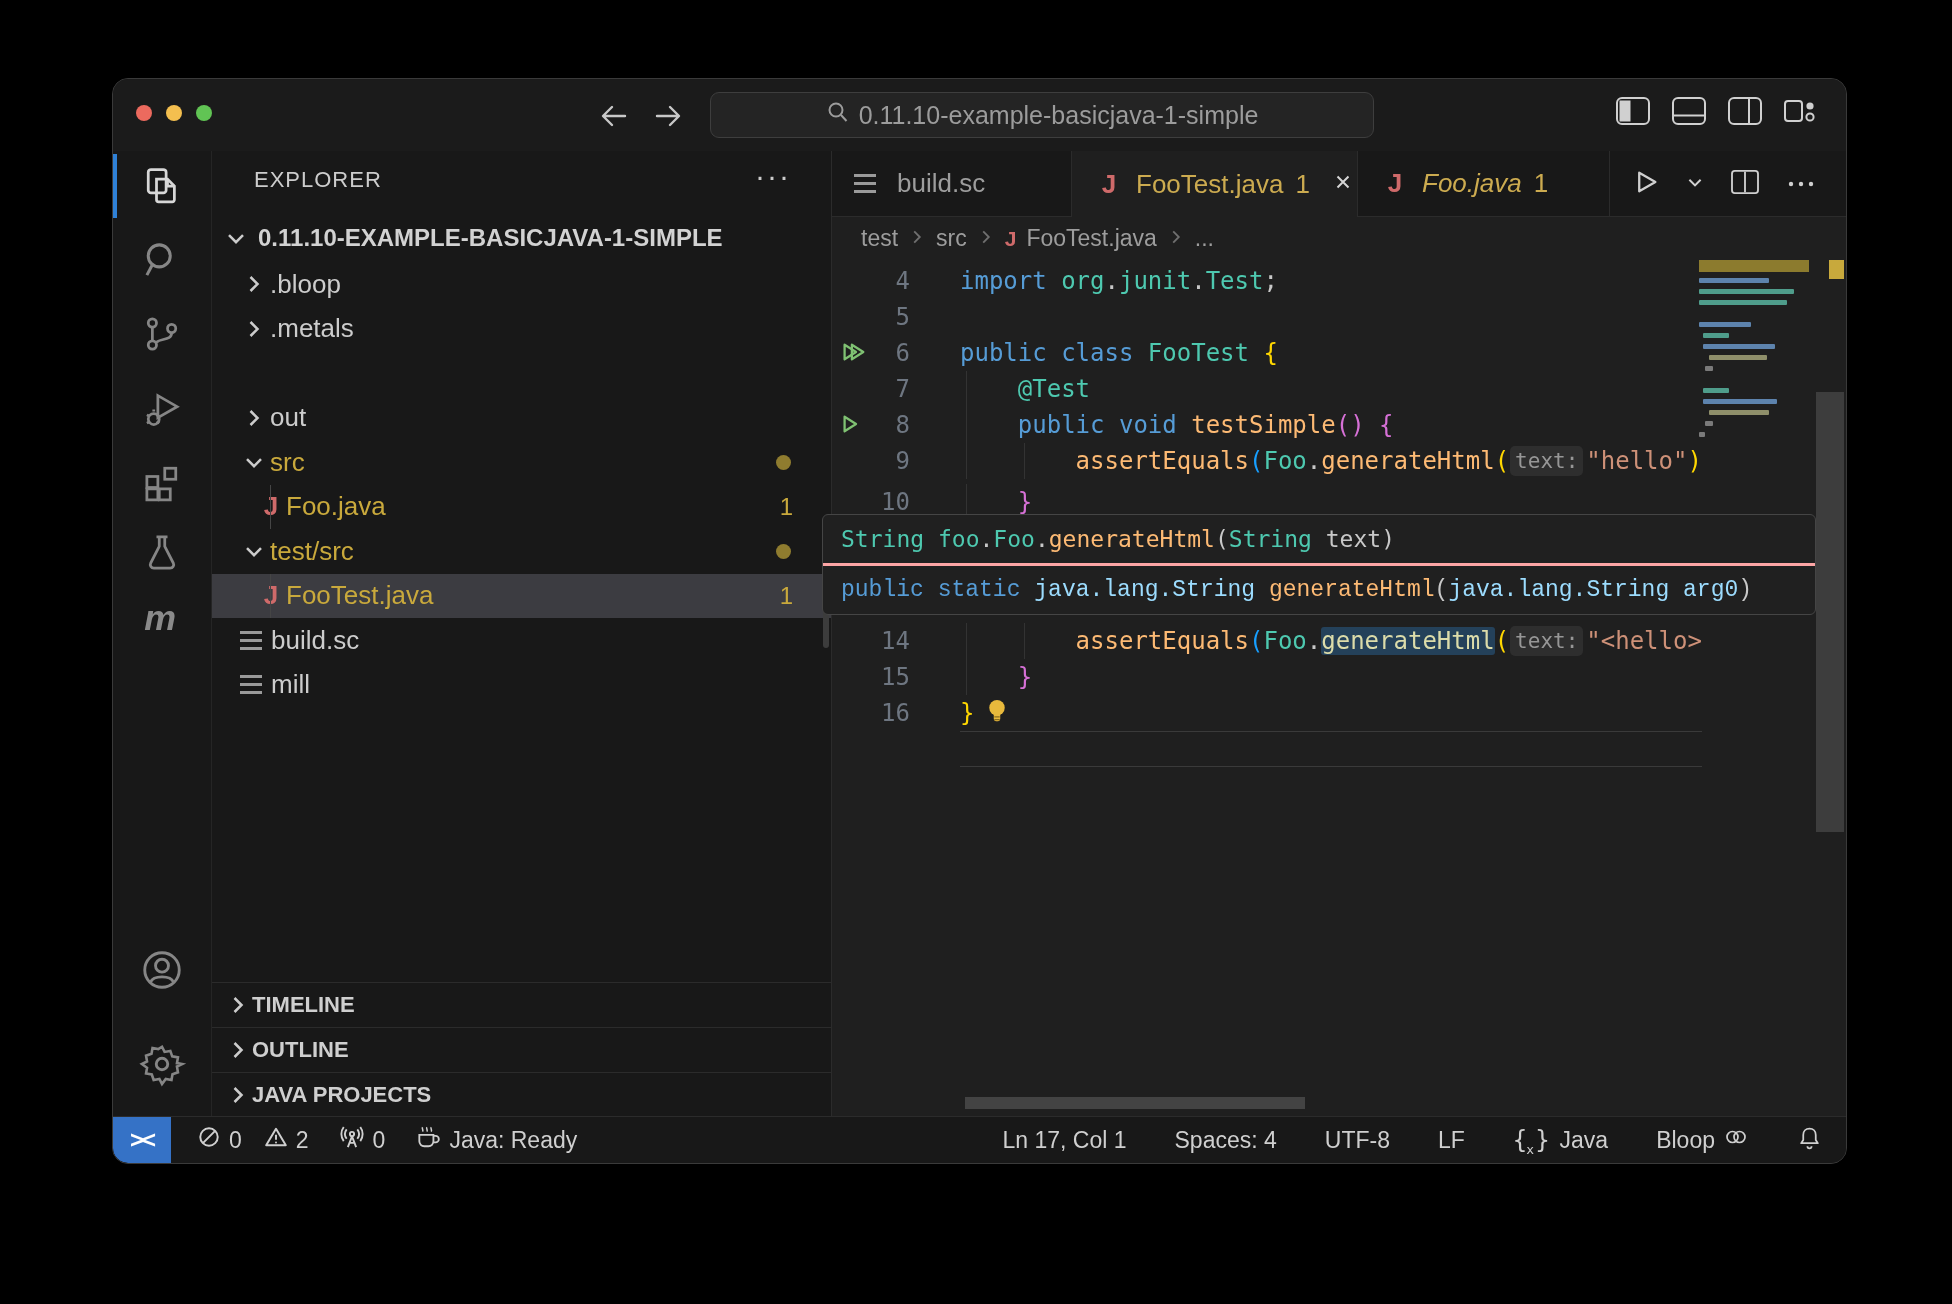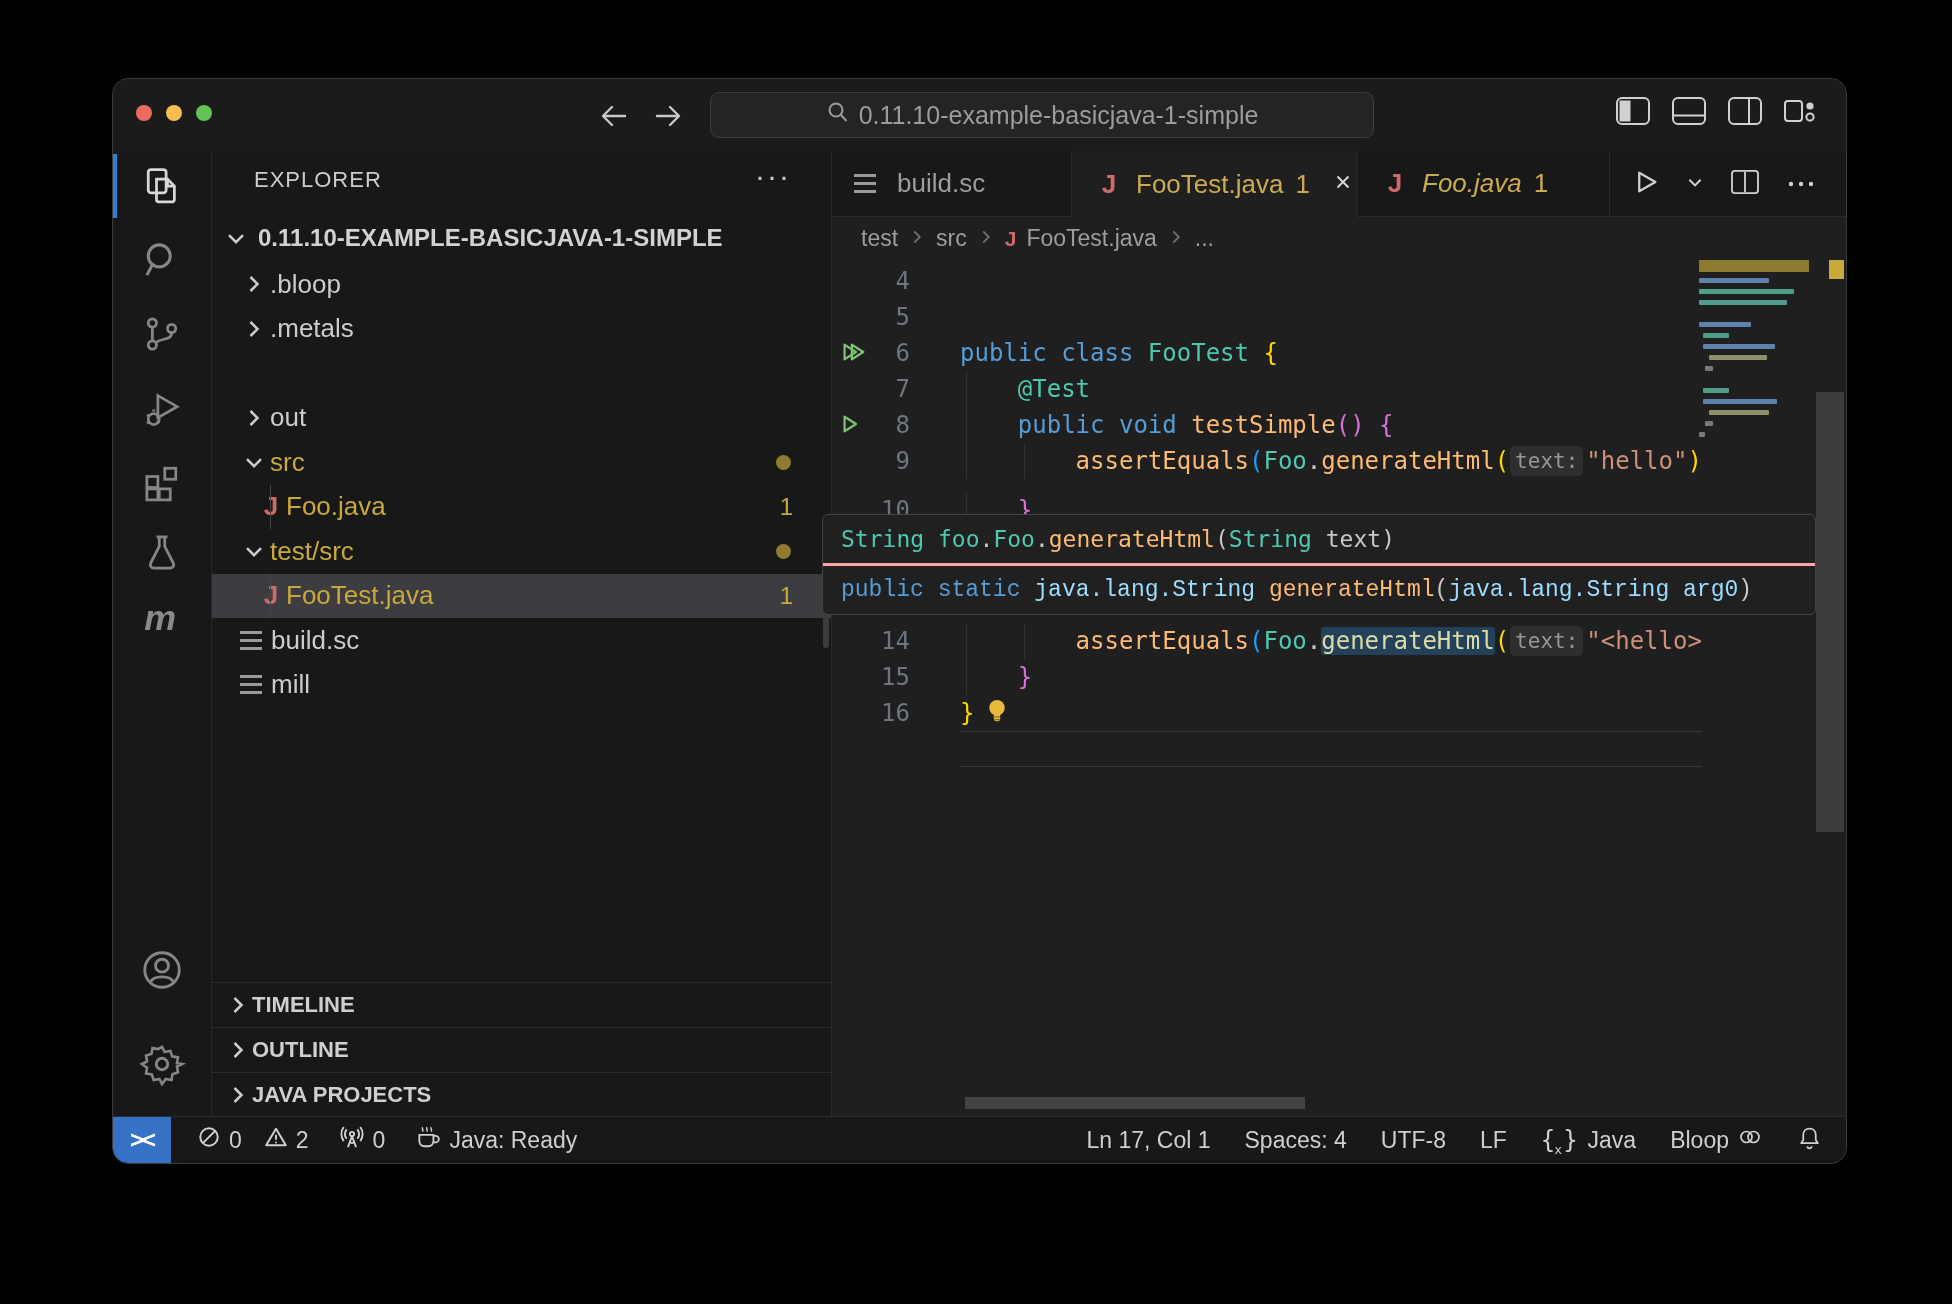--- a/index.html
+++ b/index.html
@@ -87,21 +87,21 @@
     border-radius:6px;z-index:30;overflow:hidden;font-family:"DejaVu Sans Mono",monospace;font-size:23px;box-sizing:border-box;}
   .tt-row{padding:11px 18px;white-space:pre;}
   .tt-row + .tt-row{border-top:3px solid #fca5a5;font-family:Liberation Mono, monospace;}
   
   .statusbar{position:absolute;left:0;right:0;bottom:0;height:46px;background:#181818;border-top:1px solid #2b2b2b;
     display:flex;align-items:center;color:#cfcfcf;font-size:23px;}
   .remote-chip{width:58px;height:46px;background:#3572c6;color:#fff;display:flex;align-items:center;justify-content:center;
     font-weight:bold;font-size:24px;letter-spacing:-2px;border-bottom-left-radius:15px;flex:none;}
   .sb-left{display:flex;align-items:center;gap:30px;margin-left:26px;}
   .sb-group{display:flex;align-items:center;gap:8px;}
-  .sb-right{position:absolute;right:24px;display:flex;align-items:center;gap:34px;}
+  .sb-right{position:absolute;right:24px;display:flex;align-items:center;gap:48px;}
   .brace-ico{font-family:"DejaVu Sans Mono",monospace;font-size:24px;position:relative;margin-right:2px;}
   .brace-ico small{font-size:13px;position:relative;top:6px;left:-1px;}
   svg{overflow:visible;}
 </style>
 </head>
 <body>
 
 <div class="window">
 
   <div class="titlebar">
@@ -376,20 +376,21 @@
           <span>FooTest.java</span>
           <span class="bc-sep"><svg width="18" height="18" viewBox="0 0 16 16" fill="none" stroke="#6f6f6f" stroke-width="1.6">
               <path d="M5.5 3l5 5-5 5"></path>
             </svg></span>
           <span>...</span>
         </div>
 
       <div class="code" id="code">
           <div class="line" style="top: 3px;">
             <span class="lnum">4</span>
+            <pre class="lcontent"><span class="t-kw">import</span><span class="t-txt"> </span><span class="t-type">org</span><span class="t-txt">.</span><span class="t-type">junit</span><span class="t-txt">.</span><span class="t-type">Test</span><span class="t-txt">;</span></pre>
           </div>
           <div class="line" style="top: 39px;">
             <span class="lnum">5</span>
             <pre class="lcontent"></pre>
           </div>
           <div class="line" style="top: 75px;">
             <span class="gut-ico"><svg width="34" height="26" viewBox="0 0 30 25" fill="none" stroke="#7fc172" stroke-width="2.2" stroke-linejoin="round">
                 <path d="M5 5.5l11 7-11 7z"></path>
                 <path d="M12 5.5l11 7-11 7z"></path>
               </svg></span>
@@ -408,21 +409,21 @@
             <span class="lnum">8</span>
             <span class="iguide" style="left: 134px;"></span>
             <pre class="lcontent"><span class="t-txt">    </span><span class="t-kw">public</span><span class="t-txt"> </span><span class="t-kw">void</span><span class="t-txt"> </span><span class="t-fn">testSimple</span><span class="t-p2">()</span><span class="t-txt"> </span><span class="t-p2">{</span></pre>
           </div>
           <div class="line" style="top: 183px;">
             <span class="lnum">9</span>
             <span class="iguide" style="left: 134px;"></span>
             <span class="iguide" style="left: 192px;"></span>
             <pre class="lcontent"><span class="t-txt">        </span><span class="t-fn">assertEquals</span><span class="t-p3">(</span><span class="t-type">Foo</span><span class="t-txt">.</span><span class="t-fn">generateHtml</span><span class="t-p1">(</span><span class="t-inlay">text:</span><span class="t-str">"hello"</span><span class="t-p1">)</span></pre>
           </div>
-          <div class="line" style="top: 232px;">
+          <div class="line" style="top: 224px;">
             <span class="lnum">10</span>
             <span class="iguide" style="left: 134px;"></span>
             <pre class="lcontent"><span class="t-txt">    </span><span class="t-p2">}</span></pre>
           </div>
           <div class="line" style="top: 363px;">
             <span class="lnum">14</span>
             <span class="iguide" style="left: 134px;"></span>
             <span class="iguide" style="left: 192px;"></span>
             <pre class="lcontent"><span class="t-txt">        </span><span class="t-fn">assertEquals</span><span class="t-p3">(</span><span class="t-type">Foo</span><span class="t-txt">.</span><span class="t-fnhl">generateHtml</span><span class="t-p1">(</span><span class="t-inlay">text:</span><span class="t-str">"&lt;hello&gt;</span></pre>
           </div>

